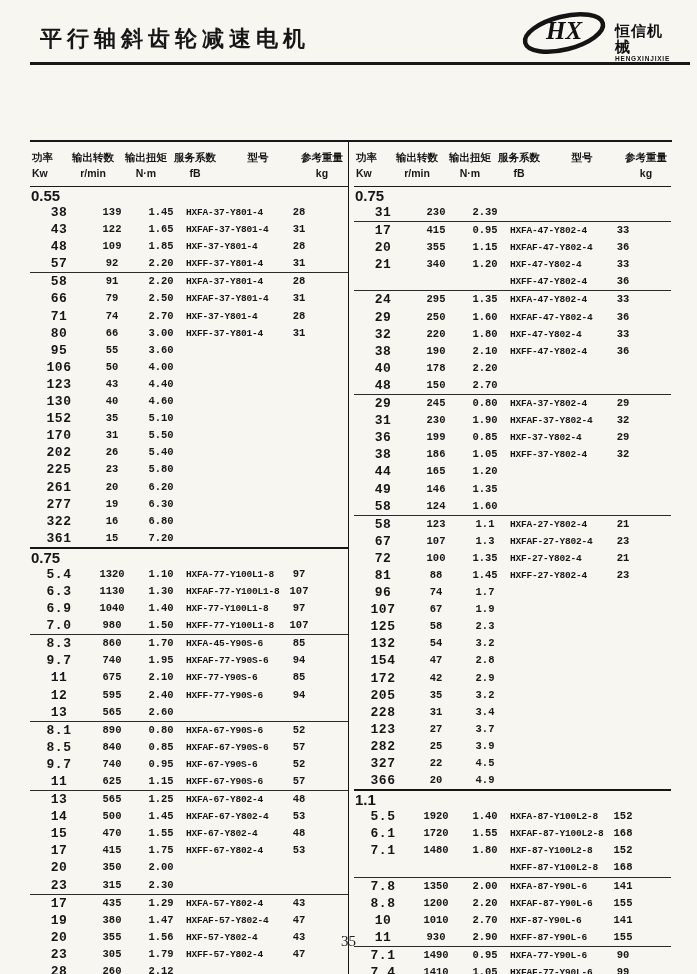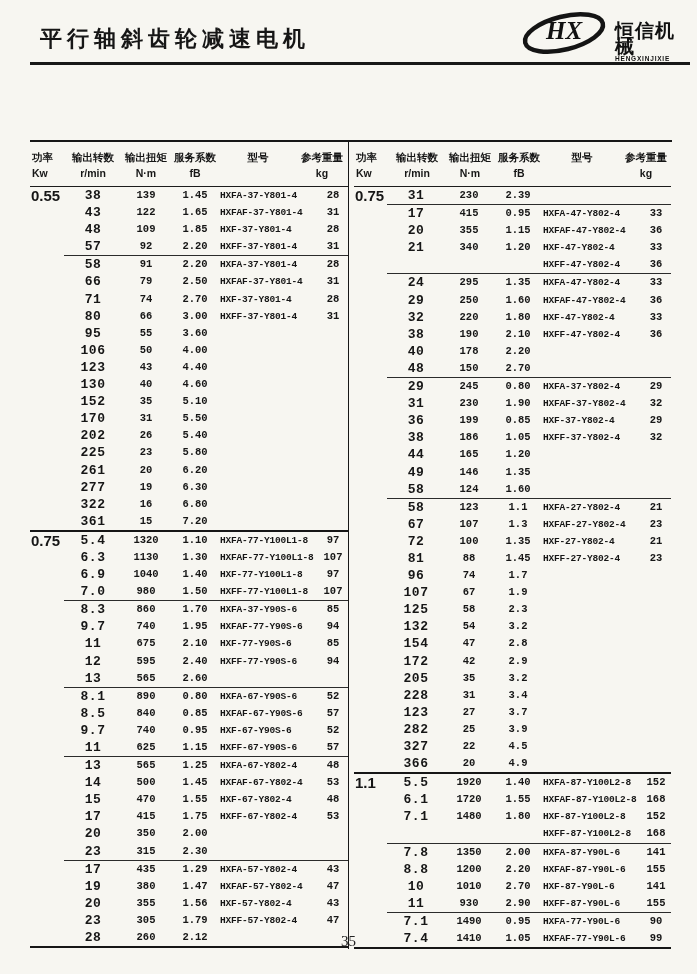--- a/index.html
+++ b/index.html
@@ -11,33 +11,33 @@
   .masthead{position:relative;padding-top:24px;height:84px;}
   .title{margin-left:40px;font-size:22px;font-weight:700;letter-spacing:5px;white-space:nowrap;}
   .title-rule{margin-left:30px;margin-top:8px;width:660px;height:3px;background:#181818;}
   .logo{position:absolute;top:2px;right:19px;width:160px;height:60px;display:flex;align-items:flex-end;}
   .logo-mark{position:relative;width:95px;height:58px;flex:0 0 auto;}
   .logo-mark svg{position:absolute;left:0;top:0;}
   .logo-hx{position:absolute;left:0;top:13px;width:92px;text-align:center;
            font-family:"Liberation Serif","DejaVu Serif",serif;
            font-style:italic;font-weight:700;font-size:25px;color:#111;}
   .logo-text{margin-left:2px;padding-top:14px;}
-  .logo-cn{font-size:19px;font-weight:900;letter-spacing:1px;line-height:16px;color:#111;}
+  .logo-cn{font-size:15px;font-weight:900;letter-spacing:1px;line-height:16px;color:#111;}
   .logo-en{font-size:6.5px;font-weight:700;letter-spacing:0.8px;color:#111;}
   
   .tables{margin:56px 0 0 30px;width:642px;display:flex;align-items:stretch;
           border-top:2.5px solid #171717;}
   .gtable{width:318px;}
   .gtable.right{width:323px;padding-left:5px;border-left:1.5px solid #171717;}
   .thead{display:grid;grid-template-columns:34px 58px 48px 50px 76px 52px;
          padding:7px 0 5px;border-bottom:1.5px solid #1c1c1c;}
   .hc{display:flex;flex-direction:column;align-items:center;
       font-weight:700;font-size:10.5px;line-height:16px;white-space:nowrap;}
   .hc.power{align-items:flex-start;padding-left:2px;}
-  .group{display:flex;border-bottom:2px solid #161616;}
+  .group{display:flex;border-bottom:2px solid #161616;flex-direction:column;}
   .power-cell{width:34px;font-size:15px;font-weight:700;line-height:17px;padding-left:1px;}
   .group-body{flex:1;}
   .subgroup{border-bottom:1.2px solid #2b2b2b;font-family:Liberation Mono, monospace;}
   .subgroup:last-child{border-bottom:none;}
   .row{display:grid;grid-template-columns:58px 48px 50px 98px 30px;height:17.1px;line-height:17.1px;}
   .c{white-space:nowrap;font-weight:700;overflow:visible;}
   .c0{font-size:13px;text-align:center;letter-spacing:.5px;}
   .c1,.c2,.c4{font-size:10.5px;text-align:center;}
   .c3{font-size:9.5px;text-align:left;letter-spacing:-.2px;}
   
@@ -277,21 +277,21 @@
                   <div class="c c2">1.50</div>
                   <div class="c c3">HXFF-77-Y100L1-8</div>
                   <div class="c c4">107</div>
                 </div>
               </div>
               <div class="subgroup">
                 <div class="row">
                   <div class="c c0">8.3</div>
                   <div class="c c1">860</div>
                   <div class="c c2">1.70</div>
-                  <div class="c c3">HXFA-37-Y90S-6</div>
+                  <div class="c c3">HXFA-45-Y90S-6</div>
                   <div class="c c4">85</div>
                 </div>
                 <div class="row">
                   <div class="c c0">9.7</div>
                   <div class="c c1">740</div>
                   <div class="c c2">1.95</div>
                   <div class="c c3">HXFAF-77-Y90S-6</div>
                   <div class="c c4">94</div>
                 </div>
                 <div class="row">

